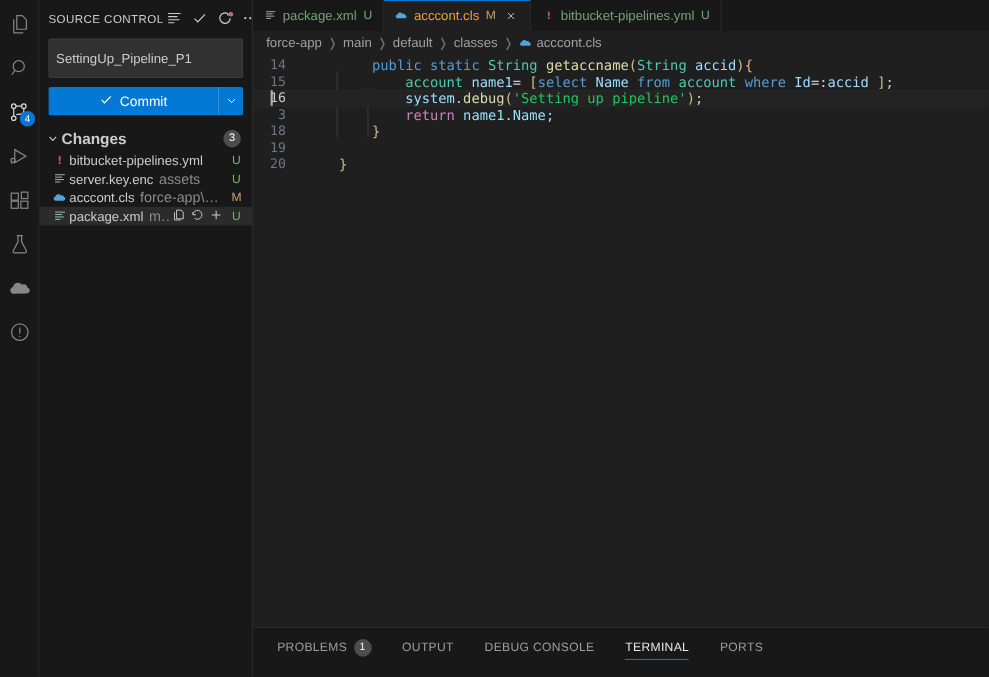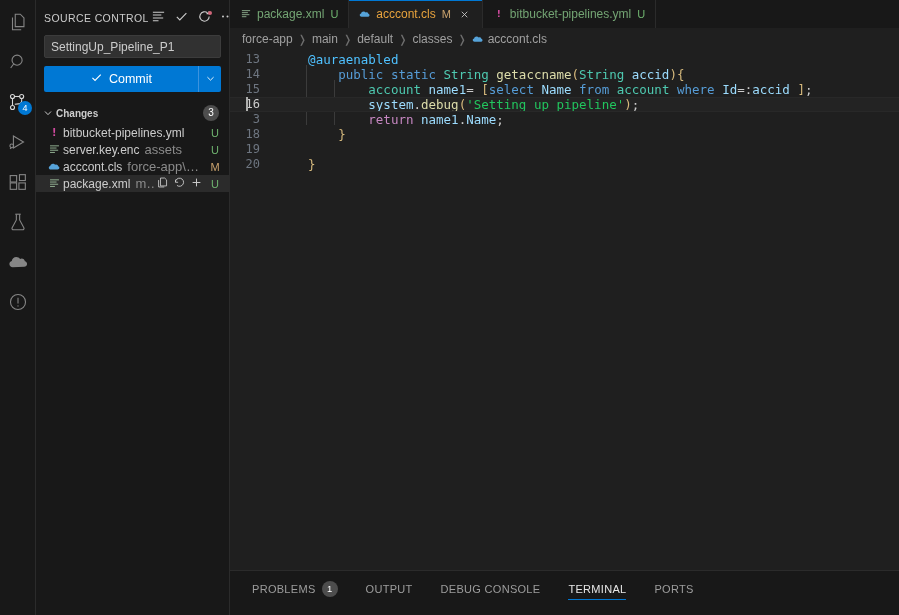--- a/index.html
+++ b/index.html
@@ -116,21 +116,21 @@
   .sync-dot {
     position: absolute;
     top: 3px; right: 3px;
     width: 4px; height: 4px;
     border-radius: 2px;
     background: #cf6679;
   }
   .scm-body { padding: 0 8px; }
   .commit-input {
     width: 100%;
-    height: 23px;
+    height: 36px;
     box-sizing: border-box;
     background: #313131;
     border: 1px solid #3c3c3c;
     color: #cccccc;
     font-size: 12px;
     font-family: "Liberation Sans", sans-serif;
     padding: 0 6px;
     border-radius: 2px;
     outline: none;
   }
@@ -168,21 +168,21 @@
   .changes-header {
     margin-top: 10px;
     height: 22px;
     display: flex;
     align-items: center;
     padding: 0 10px 0 4px;
     font-size: 12px;
     color: #cccccc;
   }
   .chev { width: 16px; display:flex; align-items:center; justify-content:center; color:#cccccc;}
-  .changes-label { font-weight: bold; flex: 1; font-size: 10px; }
+  .changes-label { font-weight: bold; flex: 1; font-size: 14px; }
   .count-badge {
     min-width: 16px; height: 16px;
     border-radius: 8px;
     background: #4d4d4d;
     color: #ffffff;
     font-size: 10px;
     line-height: 16px;
     text-align: center;
     padding: 0 4px;
     box-sizing: border-box;
@@ -672,21 +672,20 @@
           </svg>
         </span>
         <span>acccont.cls</span>
       </span>
     </div>
 
     <div class="editor">
       <div class="indent-guide" style="left:76px; top:15px; height:60px;"></div>
       <div class="indent-guide" style="left:104px; top:30px; height:45px;"></div>
       <div id="code-lines">
-          <div class="code-line"><span class="ln">13</span><span class="code-content"><span class="t-plain">    </span><span class="t-anno">@auraenabled</span></span></div>
           <div class="code-line"><span class="ln">14</span><span class="code-content"><span class="t-plain">        </span><span class="t-kw">public</span><span class="t-plain"> </span><span class="t-kw">static</span><span class="t-plain"> </span><span class="t-type">String</span><span class="t-plain"> </span><span class="t-fn">getaccname</span><span class="t-brace">(</span><span class="t-type">String</span><span class="t-plain"> </span><span class="t-var">accid</span><span class="t-brace">)</span><span class="t-brace">{</span></span></div>
           <div class="code-line"><span class="ln">15</span><span class="code-content"><span class="t-plain">            </span><span class="t-type">account</span><span class="t-plain"> </span><span class="t-var">name1</span><span class="t-plain">=</span><span class="t-plain"> </span><span class="t-brace">[</span><span class="t-kw">select</span><span class="t-plain"> </span><span class="t-var">Name</span><span class="t-plain"> </span><span class="t-kw">from</span><span class="t-plain"> </span><span class="t-type">account</span><span class="t-plain"> </span><span class="t-kw">where</span><span class="t-plain"> </span><span class="t-var">Id</span><span class="t-plain">=:</span><span class="t-var">accid</span><span class="t-plain"> </span><span class="t-brace">]</span><span class="t-plain">;</span></span></div>
           <div class="code-line current"><span class="ln">16</span><span class="code-content"><span class="t-plain">            </span><span class="t-var">system</span><span class="t-plain">.</span><span class="t-fn">debug</span><span class="t-brace">(</span><span class="t-str">'Setting up pipeline'</span><span class="t-brace">)</span><span class="t-plain">;</span></span><span class="cursor" style="left: 16px;"></span></div>
           <div class="code-line"><span class="ln">3</span><span class="code-content"><span class="t-plain">            </span><span class="t-ctrl">return</span><span class="t-plain"> </span><span class="t-var">name1</span><span class="t-plain">.</span><span class="t-prop">Name</span><span class="t-plain">;</span></span></div>
           <div class="code-line"><span class="ln">18</span><span class="code-content"><span class="t-plain">        </span><span class="t-brace">}</span></span></div>
           <div class="code-line"><span class="ln">19</span><span class="code-content"></span></div>
           <div class="code-line"><span class="ln">20</span><span class="code-content"><span class="t-plain">    </span><span class="t-brace">}</span></span></div>
         </div>
     </div>
 

